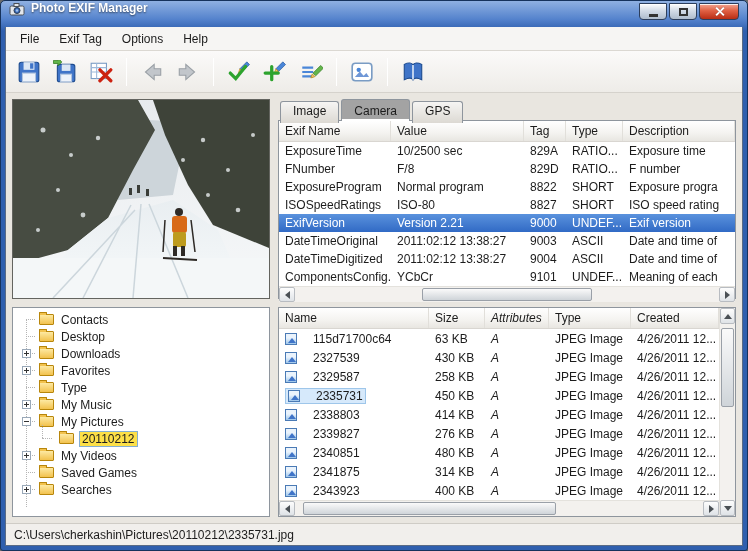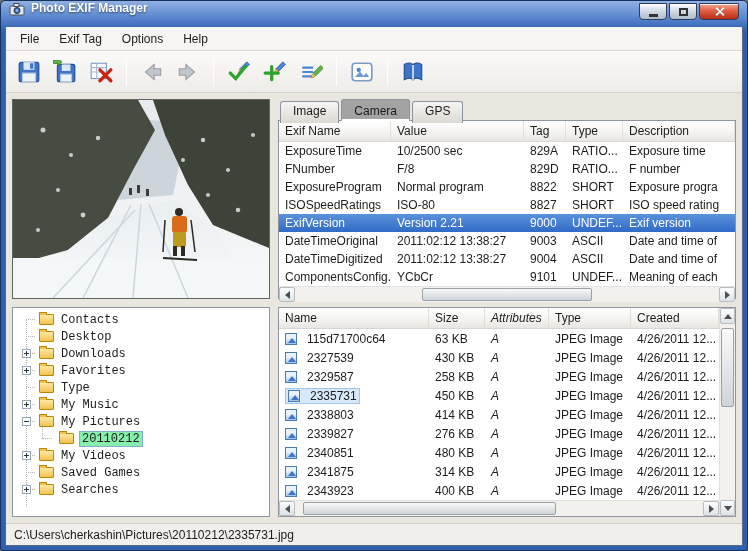--- a/index.html
+++ b/index.html
@@ -69,43 +69,43 @@
   .sb-track { flex:1; position:relative; }
   .sb-thumb { position:absolute; top:1px; bottom:1px; background:linear-gradient(#fafafa,#cfd4d9); border:1px solid #9aa0a8; border-radius:2px; }
   .vscroll .sb-thumb { left:1px; right:1px; top:auto; bottom:auto; }
   .arr { width:0; height:0; }
   .arr.left  { border-top:4px solid transparent; border-bottom:4px solid transparent; border-right:5px solid #4a5055; }
   .arr.right { border-top:4px solid transparent; border-bottom:4px solid transparent; border-left:5px solid #4a5055; }
   .arr.up    { border-left:4px solid transparent; border-right:4px solid transparent; border-bottom:5px solid #4a5055; }
   .arr.down  { border-left:4px solid transparent; border-right:4px solid transparent; border-top:5px solid #4a5055; }
 
   
-  .tree-panel { width:258px; flex:none; border:1px solid #8e959d; background:#fff; padding-top:3px; position:relative; overflow:hidden;font-family:Liberation Mono, monospace; }
+  .tree-panel { width:258px; flex:none; border:1px solid #8e959d; background:#fff; padding-top:3px; position:relative; overflow:hidden; }
   .tree-panel::before { content:""; position:absolute; left:13px; top:11px; height:188px; border-left:1px dotted #b5b5b5; }
   .tree-item { height:17px; display:flex; align-items:center; position:relative; padding-left:26px; cursor:default; }
   .tree-item::after { content:""; position:absolute; left:13px; top:8px; width:9px; border-top:1px dotted #b5b5b5; }
   .tree-item.child { padding-left:46px; }
   .tree-item.child::after { left:29px; width:10px; }
   .tree-item.child::before { content:""; position:absolute; left:29px; top:-5px; height:13px; border-left:1px dotted #b5b5b5; }
   .expander { position:absolute; left:9px; top:4px; width:9px; height:9px; background:#fff; border:1px solid #99a8b8; z-index:1; }
   .expander::before { content:""; position:absolute; left:1px; top:3px; width:5px; height:1px; background:#333; }
   .expander.plus::after { content:""; position:absolute; left:3px; top:1px; width:1px; height:5px; background:#333; }
   .folder { width:15px; height:11px; margin-right:5px; flex:none; position:relative; background:linear-gradient(#fde9a2,#f2c24e); border:1px solid #b8860b; border-radius:1px; }
   .folder::before { content:""; position:absolute; top:-3px; left:-1px; width:6px; height:2px; background:#f2c24e; border:1px solid #b8860b; border-bottom:none; border-radius:1px 1px 0 0; }
   .tree-label { padding:0 2px; white-space:nowrap; }
-  .tree-item.selected .tree-label { background:#86efac; border:1px solid #84aed1; }
+  .tree-item.selected .tree-label { background:#fde047; border:1px solid #84aed1; }
 
   
   .files-panel { flex:1; min-width:0; border:1px solid #8e959d; background:#fff; display:flex; }
   .files-main { flex:1; min-width:0; display:flex; flex-direction:column;border-radius:11px; }
   .frow { height:19px; flex:none; display:flex; align-items:center; }
   .fcell { padding:0 6px; white-space:nowrap; overflow:hidden; display:flex; align-items:center; gap:4px; }
   .f-name{width:150px;} .f-size{width:56px;} .f-attr{width:64px;font-style:italic;} .f-type{width:82px;} .f-created{flex:1;min-width:0;}
   .frow.selected .f-name .name-wrap { background:#d6e9fb; border:1px solid #9ec6ea; padding:0 2px; }
-  .name-wrap { display:flex; align-items:center; gap:10px; }
+  .name-wrap { display:flex; align-items:center; gap:16px; }
   .img-icon { width:12px; height:12px; flex:none; border:1px solid #4a7ab5; background:linear-gradient(#eaf3fc 40%,#9ec6ea); position:relative; }
   .img-icon::after { content:""; position:absolute; left:2px; bottom:1px; width:0; height:0; border-left:4px solid transparent; border-right:4px solid transparent; border-bottom:5px solid #3f74c8; }
 
   
   .statusbar { height:22px; flex:none; display:flex; align-items:center; background:#f1efec; border-top:1px solid #cfccc6; padding:0 8px; }
 </style>
 </head>
 <body>
 
 <div class="window">

